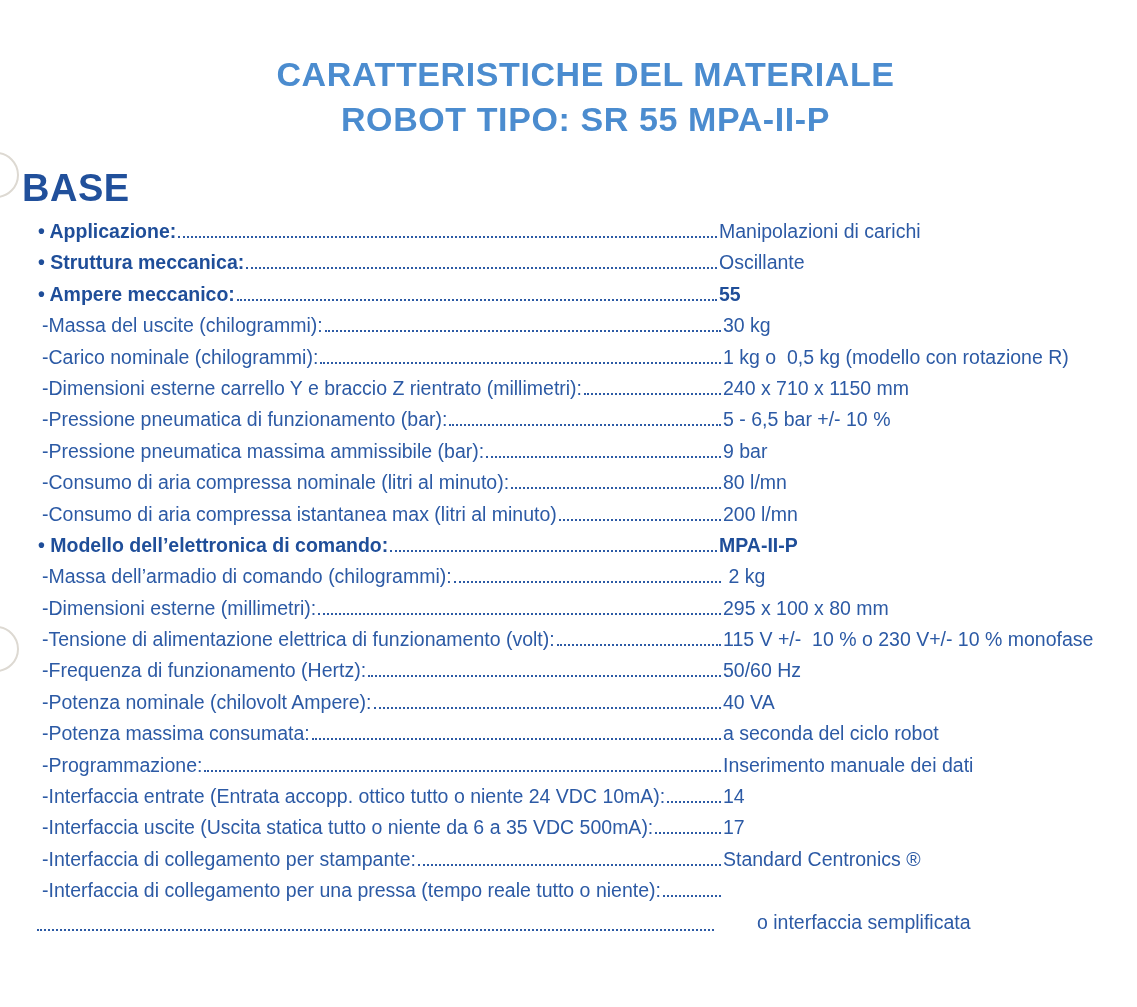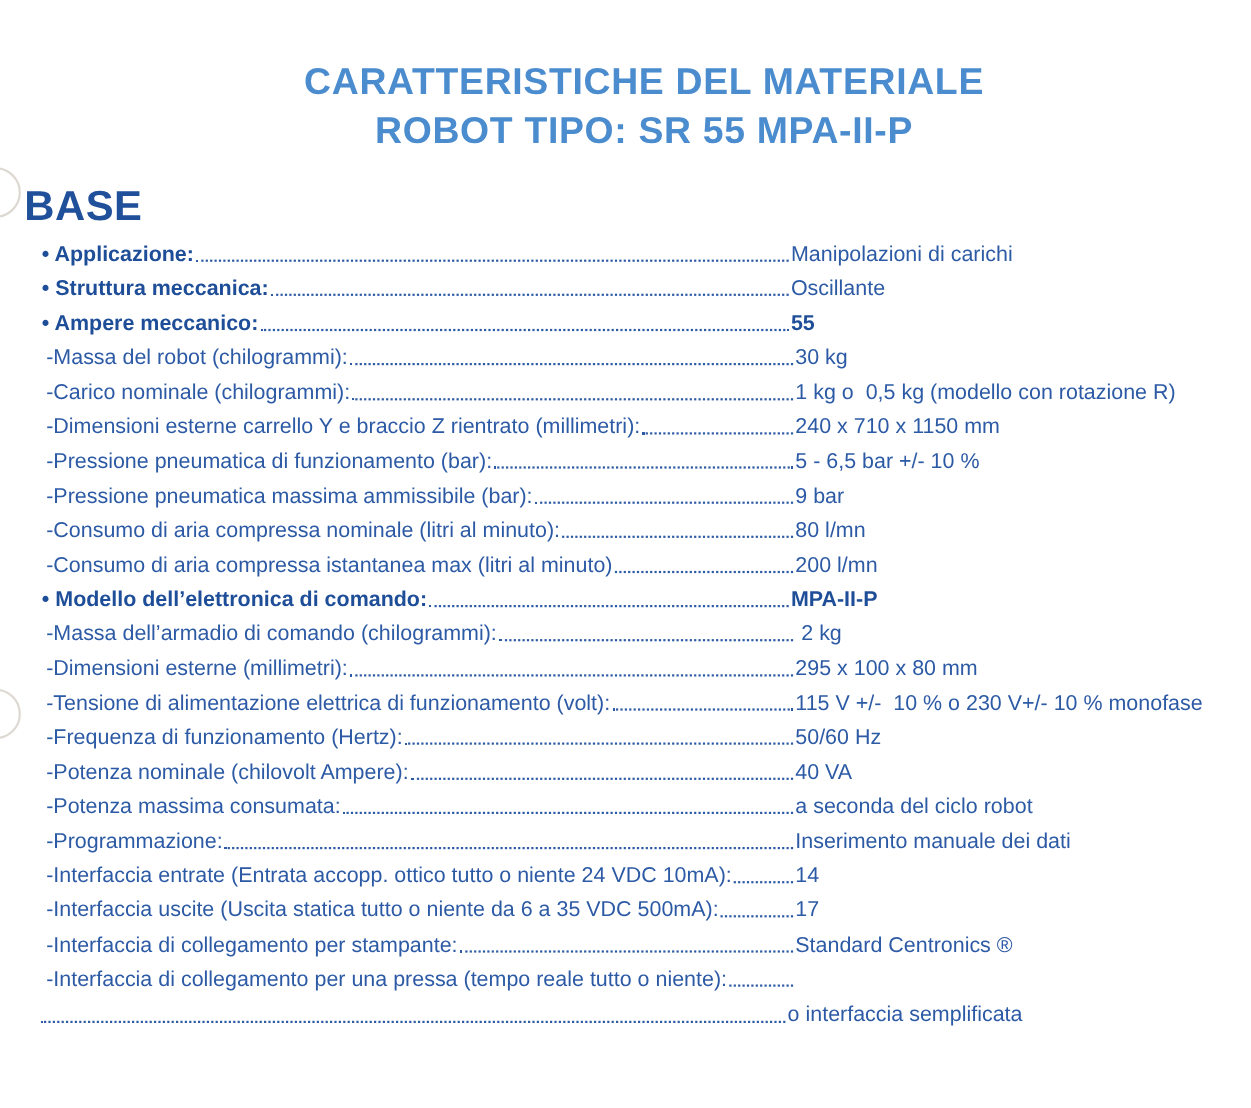--- a/index.html
+++ b/index.html
@@ -64,21 +64,21 @@
     flex: 1;
     align-self: flex-end;
     border-bottom: 2.2px dotted #2c5aa5;
     margin: 0 1px 5px 2px;
     min-width: 6px;
   }
   .row .value { white-space: nowrap; padding-left: 1px; }
 
   .row.bullet { padding-left: 3px; }
   .row.dash   { padding-left: 7px; }
-  .row.cont   { padding-left: 0; }
+  .row.cont   { padding-left: 0; gap: 41px; }
 
   .row.b .label  { font-weight: bold; color: #1f4e99; }
   .row.vb .value { font-weight: bold; color: #1f4e99; }
 </style>
 </head>
 <body>
 
 <div class="page">
 
   <div class="hole h1"></div>
@@ -112,21 +112,21 @@
     <div class="row bullet b vb">
       <span class="left">
           <span class="label">• Ampere meccanico:</span>
           <span class="leader"></span>
         </span>
       <span class="value">55</span>
     </div>
 
     <div class="row dash">
       <span class="left">
-          <span class="label">-Massa del robot (chilogrammi):</span>
+          <span class="label">-Massa del uscite (chilogrammi):</span>
           <span class="leader"></span>
         </span>
       <span class="value">30 kg</span>
     </div>
 
     <div class="row dash">
       <span class="left">
           <span class="label">-Carico nominale (chilogrammi):</span>
           <span class="leader"></span>
         </span>

